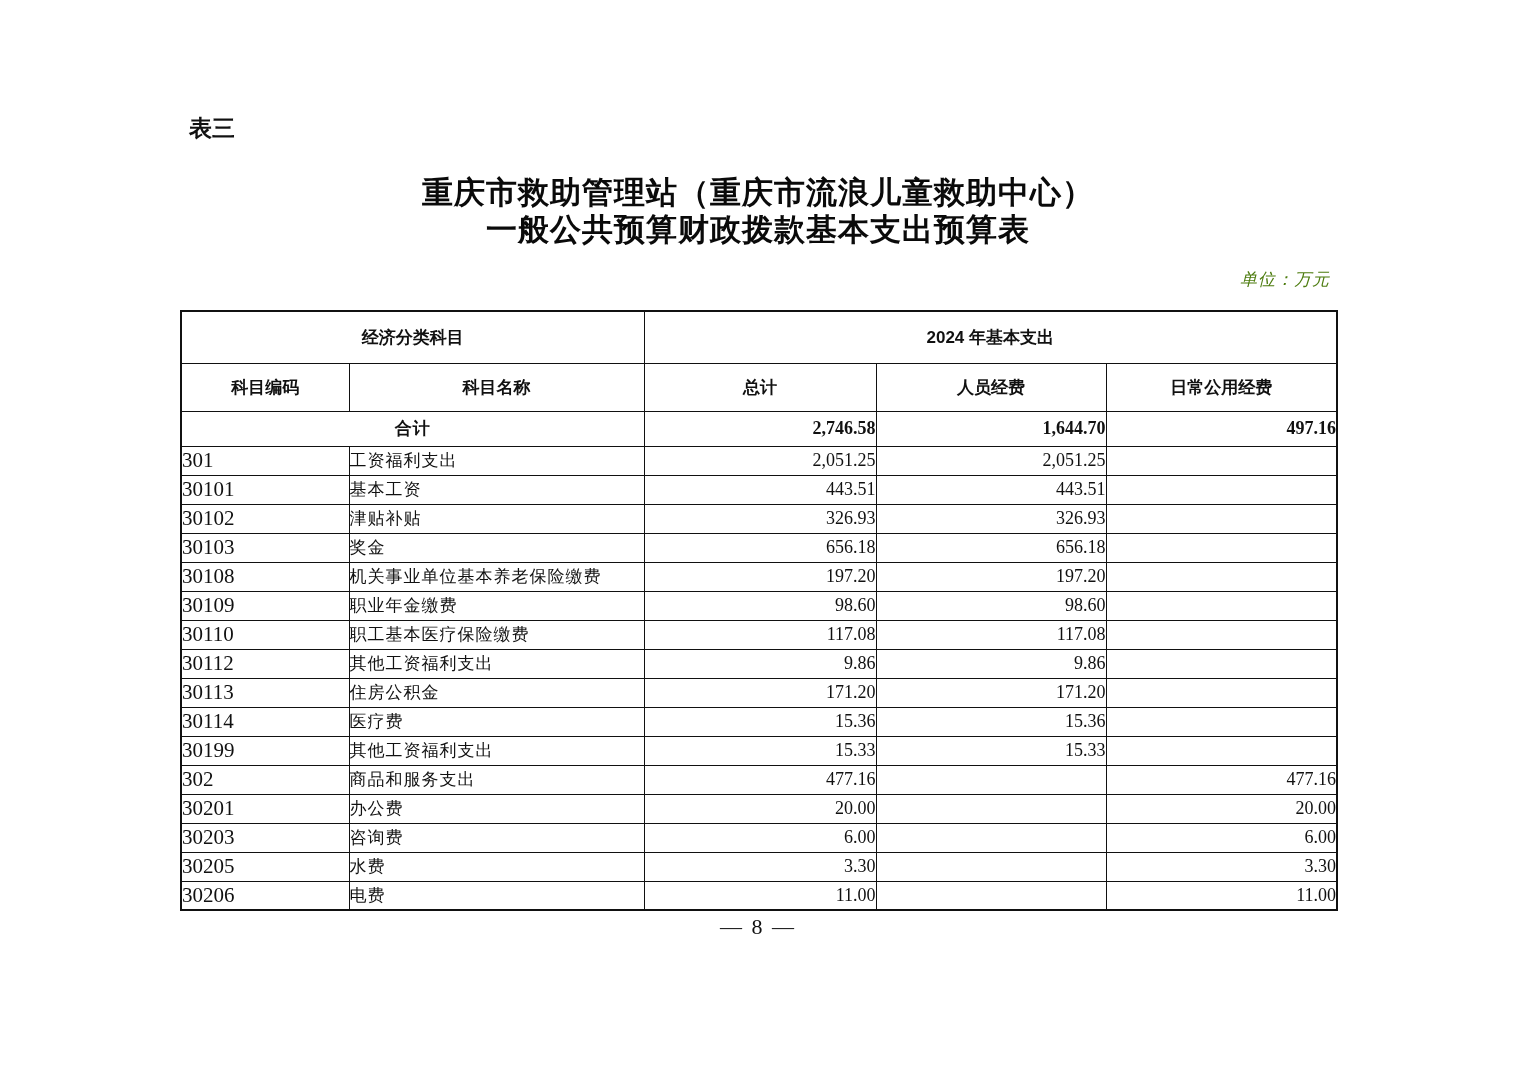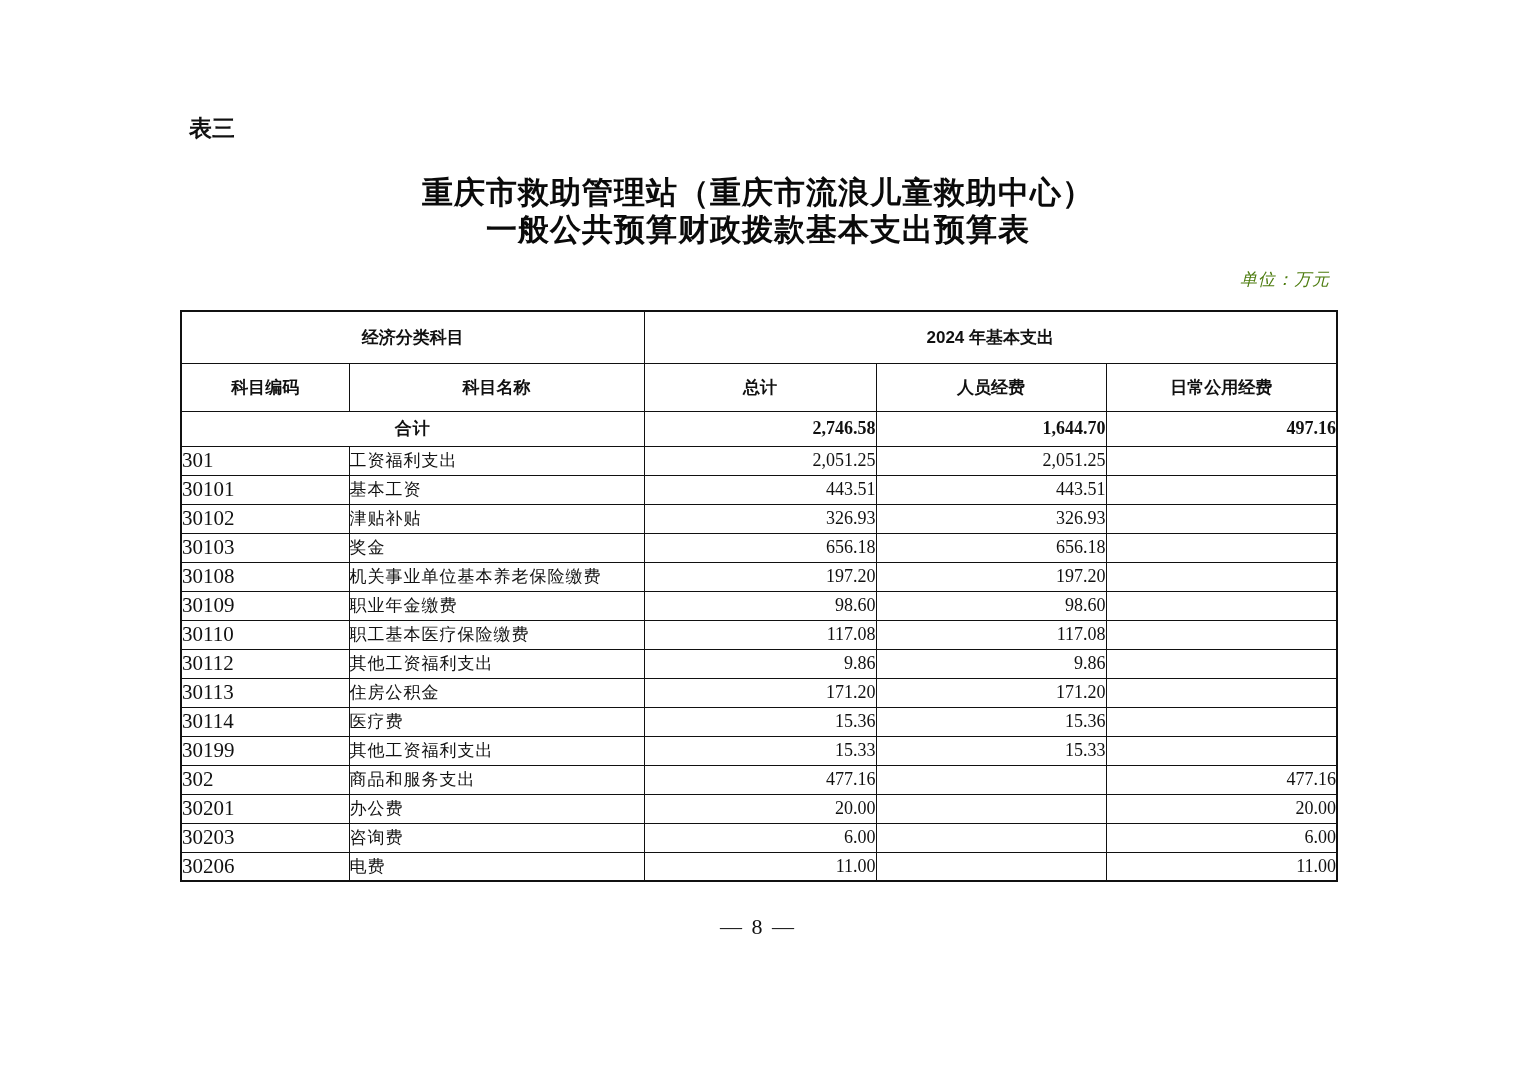--- a/index.html
+++ b/index.html
@@ -253,20 +253,27 @@
       <td class="cell-num">20.00</td>
     </tr>
         <tr class="data-row">
       <td class="cell-code">30203</td>
       <td class="cell-name">咨询费</td>
       <td class="cell-num">6.00</td>
       <td class="cell-num"></td>
       <td class="cell-num">6.00</td>
     </tr>
         <tr class="data-row">
+      <td class="cell-code">30205</td>
+      <td class="cell-name">水费</td>
+      <td class="cell-num">3.30</td>
+      <td class="cell-num"></td>
+      <td class="cell-num">3.30</td>
+    </tr>
+        <tr class="data-row">
       <td class="cell-code">30206</td>
       <td class="cell-name">电费</td>
       <td class="cell-num">11.00</td>
       <td class="cell-num"></td>
       <td class="cell-num">11.00</td>
     </tr>
       </tbody>
   </table>
 
   <div class="page-number">— 8 —</div>

